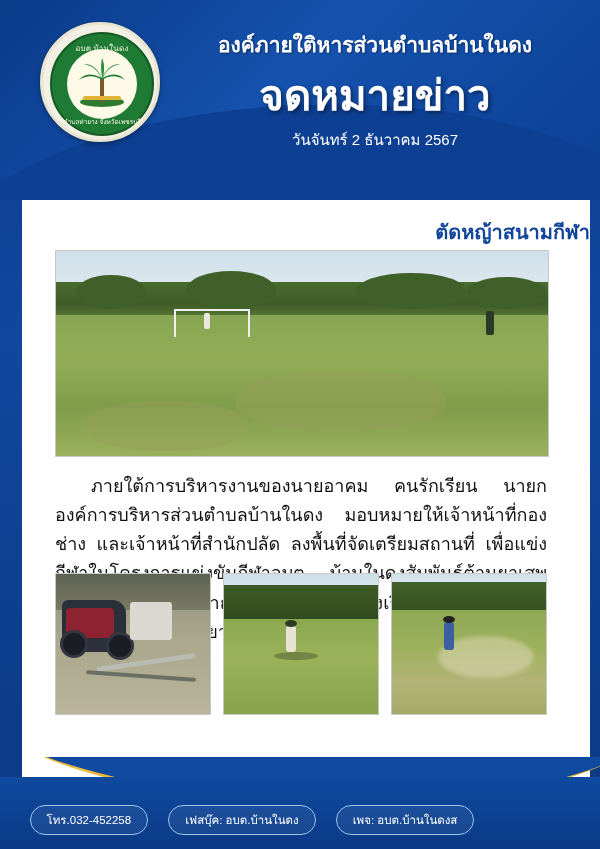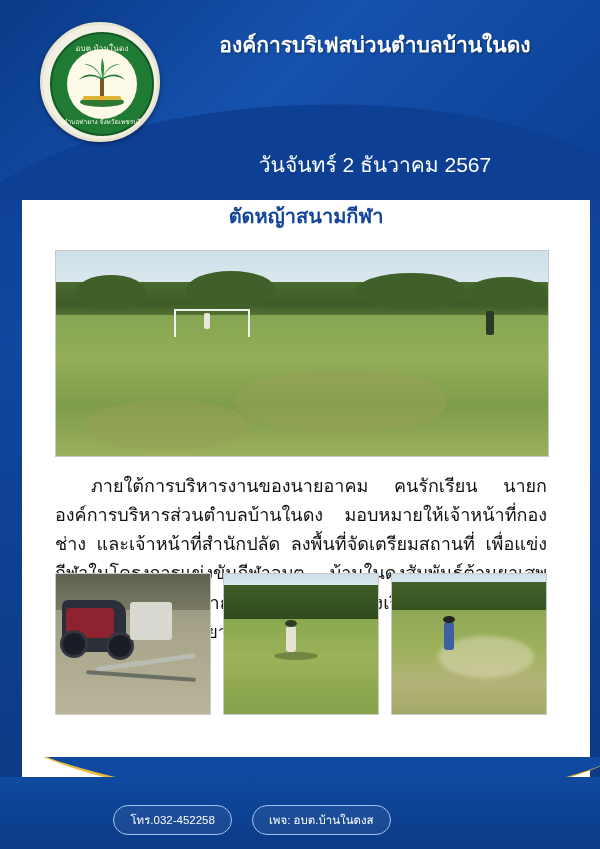--- a/index.html
+++ b/index.html
@@ -156,39 +156,39 @@
     text-align: center;
     color: #ffffff;
     font-size: 42px;
     font-weight: bold;
     font-family: "DejaVu Sans", sans-serif;
     text-shadow: 2px 2px 4px rgba(0,0,0,.45);
   }
   .date-line {
     position: absolute;
     left: 175px;
-    top: 148px;
+    top: 128px;
     width: 400px;
     text-align: center;
     color: #ffffff;
-    font-size: 21px;
+    font-size: 15px;
   }
   
   .content {
     position: absolute;
     left: 22px;
     top: 200px;
     width: 568px;
   }
   .headline {
-    text-align: center;
+    text-align: right;
     font-size: 20px;
     font-weight: bold;
     color: #12459a;
-    margin-top: 0;
+    margin-top: 16px;
   }
   .main-photo {
     position: absolute;
     left: 55px;
     top: 250px;
     width: 492px;
     height: 205px;
     border: 1px solid #c9c9c9;
     overflow: hidden;
     background: #7fa24a;
@@ -373,21 +373,22 @@
             <path d="M26 22 C20 10, 14 8, 8 8 C18 10, 23 16, 26 24 Z" fill="#2a8c3c"></path>
             <path d="M26 22 C32 10, 38 8, 44 8 C34 10, 29 16, 26 24 Z" fill="#2a8c3c"></path>
             <path d="M26 20 C24 10, 26 4, 26 2 C28 6, 29 12, 27 22 Z" fill="#2a8c3c"></path>
             <path d="M6 44 L46 44 L44 40 L8 40 Z" fill="#e0b437"></path>
           </svg>
         </div>
         <div class="logo-text-bottom">ตำบลท่ายาง  จังหวัดเพชรบุรี</div>
       </div>
     </div>
 
-    <div class="org-name">องค์การบริเฟสบ่วนตำบลบ้านในดง</div>
+    <div class="org-name">องค์ภายใติหารส่วนตำบลบ้านในดง</div>
+    <div class="newsletter-title">จดหมายข่าว</div>
     <div class="date-line">วันจันทร์ 2 ธันวาคม 2567</div>
   </div>
 
   <div class="content">
     <div class="headline">ตัดหญ้าสนามกีฬา</div>
   </div>
 
   <div class="main-photo">
     <div class="mp-sky"></div>
     <div class="mp-trees"></div>
@@ -434,17 +435,18 @@
       <div class="t3-hat"></div>
     </div>
   </div>
 
   <div class="footer">
     <div class="footer-wave-gold"></div>
     <div class="footer-wave-blue"></div>
     <div class="footer-bg"></div>
     <div class="footer-items">
       <div class="pill">โทร.032-452258</div>
+      <div class="pill">เฟสบุ๊ค: อบต.บ้านในดง</div>
       <div class="pill">เพจ: อบต.บ้านในดงส</div>
     </div>
   </div>
 
 </div>
 
 </body></html>

